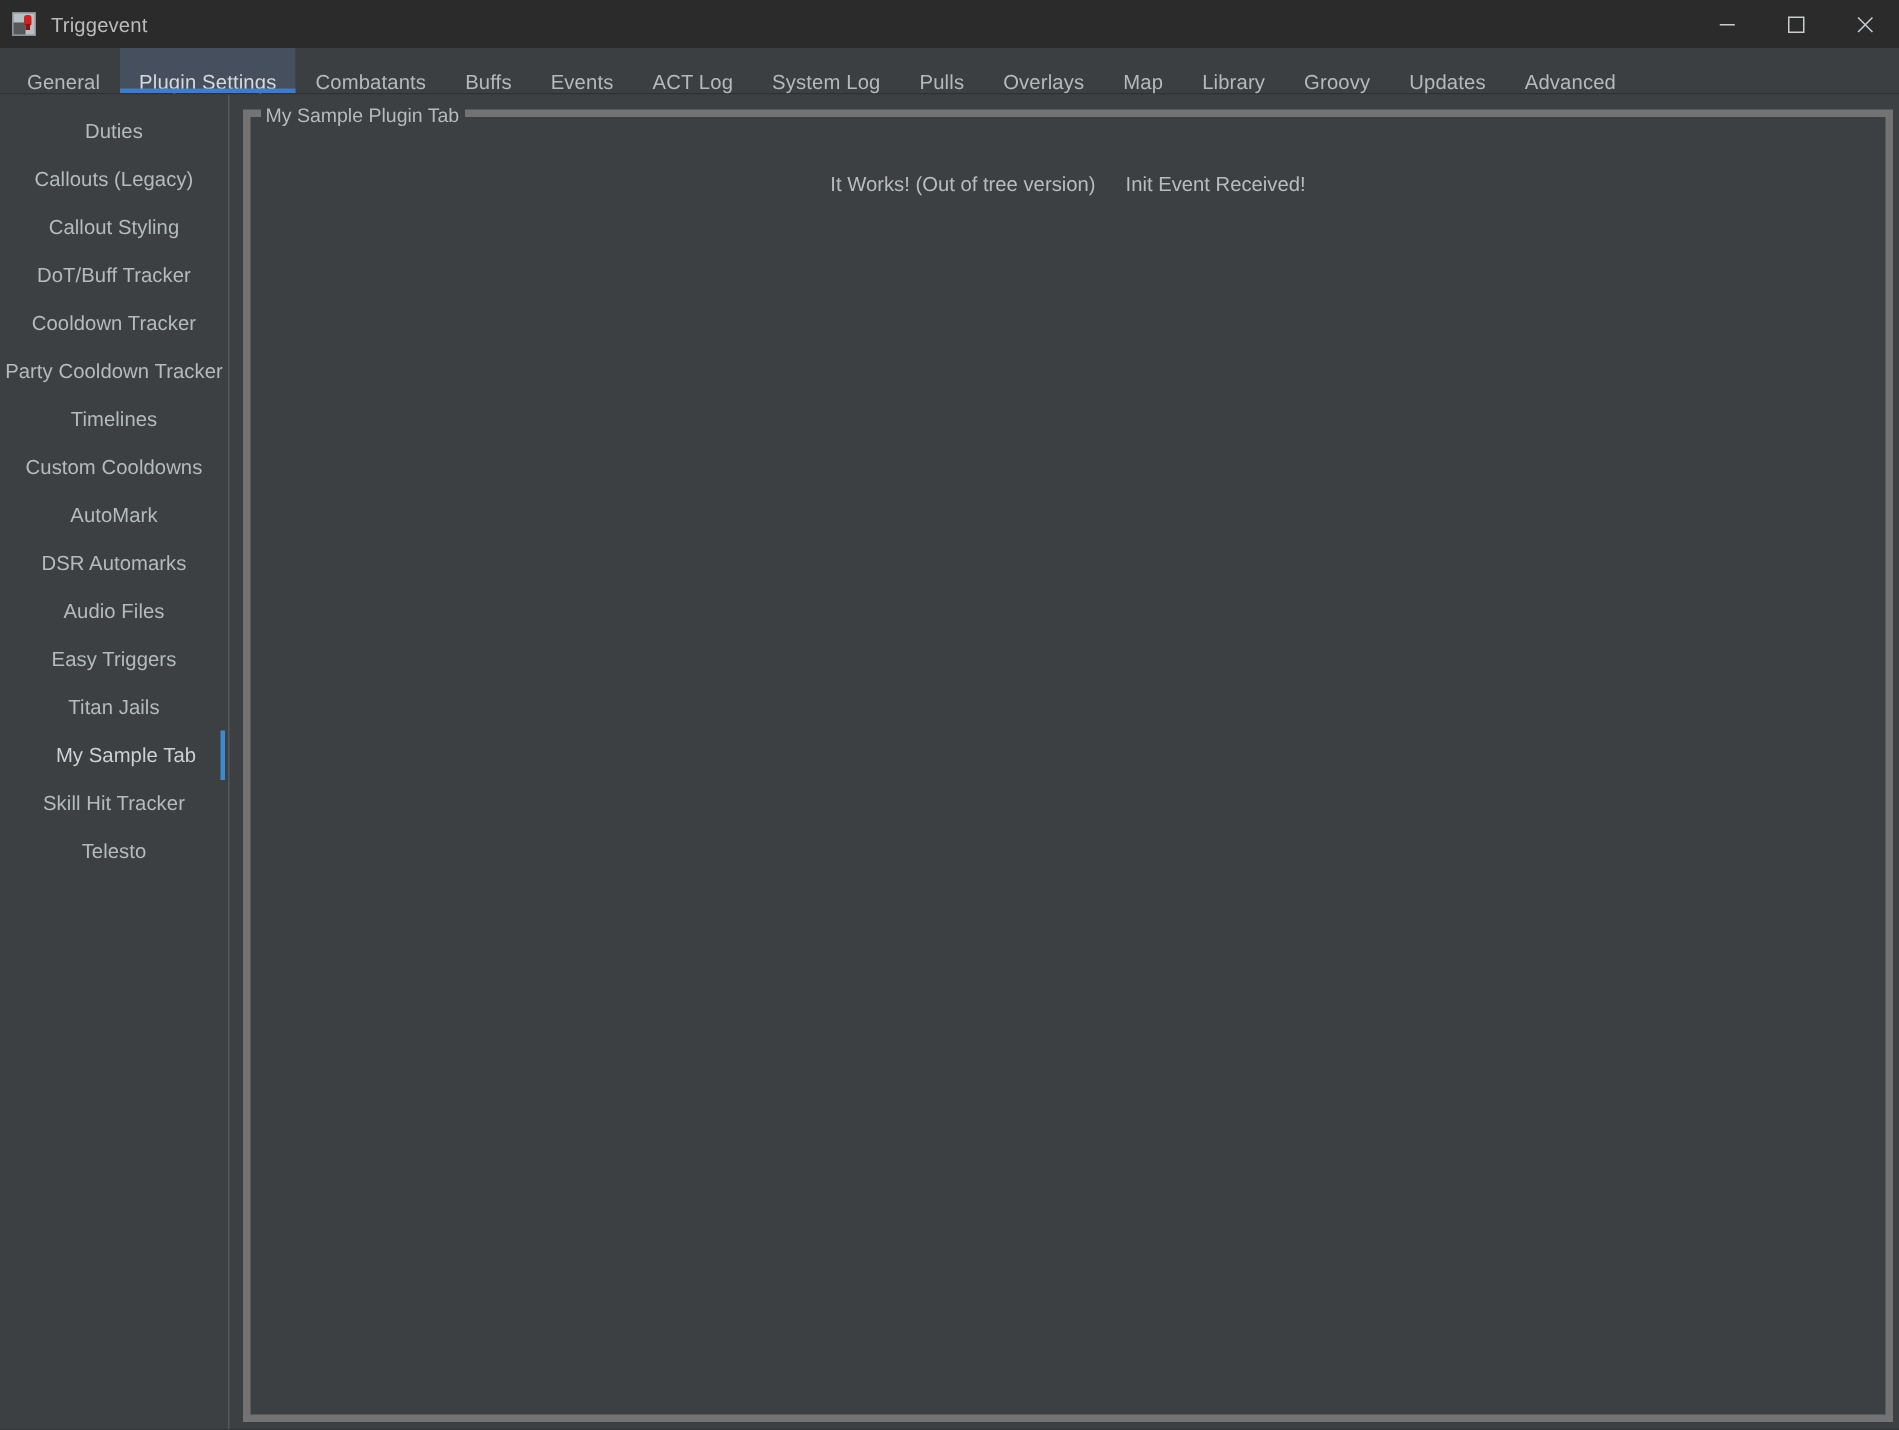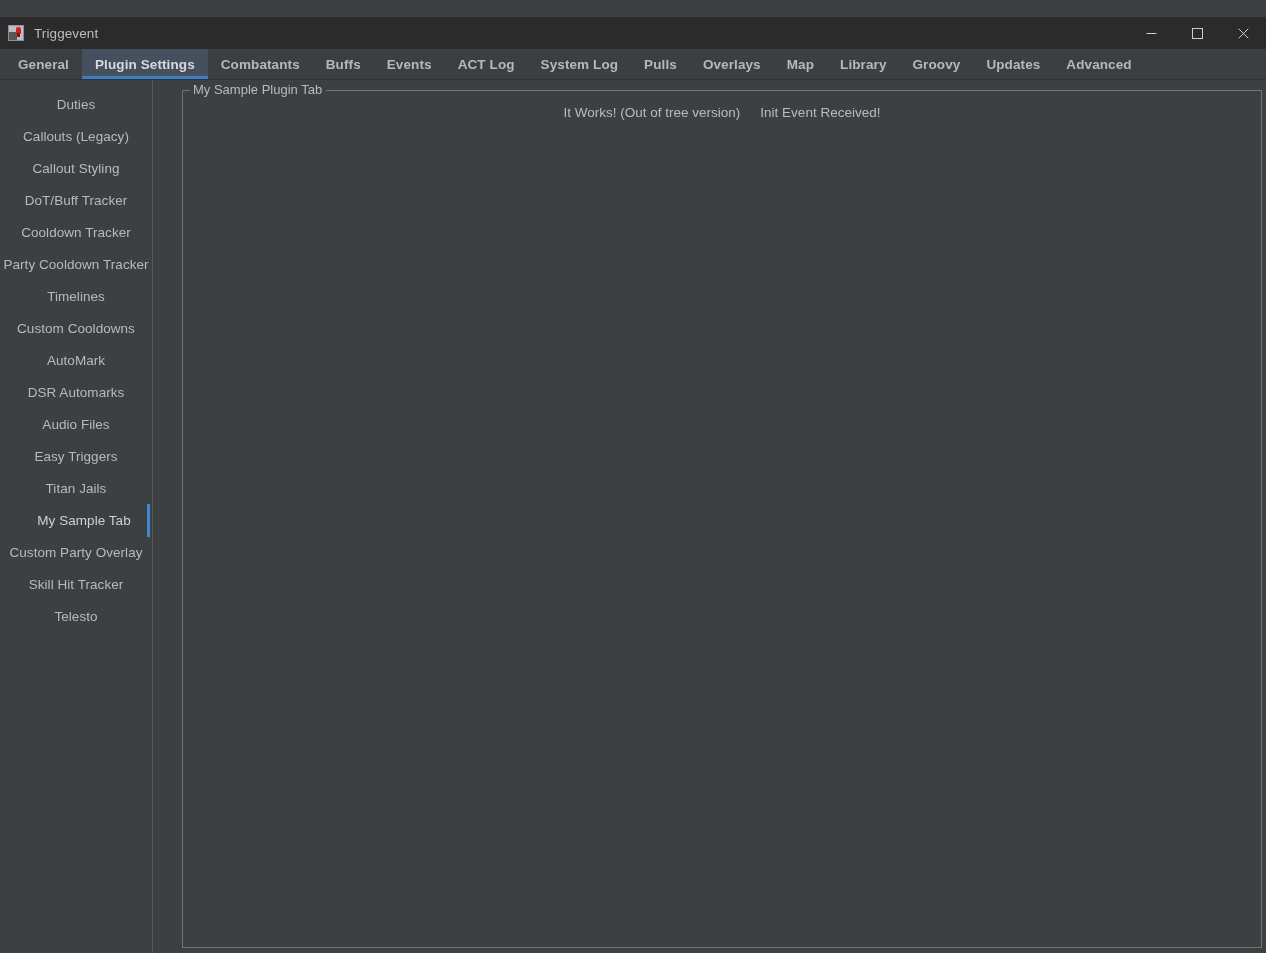--- a/index.html
+++ b/index.html
@@ -24,21 +24,20 @@
   }
 
   
   .titlebar {
     position: relative;
     height: 32px;
     min-height: 32px;
     background: #2b2b2b;
     display: flex;
     align-items: center;
-    margin-top: 17px;
   }
   .title-icon {
     width: 18px;
     height: 18px;
     margin-left: 7px;
     margin-right: 9px;
     position: relative;
     flex: none;
   }
   .title-icon .icon-bg {
@@ -96,28 +95,27 @@
     height: 30px;
     min-height: 30px;
     background: #3c3f41;
     display: flex;
     align-items: stretch;
     border-bottom: 1px solid #2f3234;
   }
   .tab {
     position: relative;
     display: flex;
-    align-items: center;
+    align-items: flex-end;
     padding: 0 13px;
     color: #b6b9bb;
     font-size: 13.5px;
     white-space: nowrap;
     cursor: default;
     letter-spacing: 0.1px;
-    font-weight: bold;
   }
   .tab:first-child { margin-left: 5px; }
   .tab.active {
     background: #454f5e;
     color: #d6dade;
   }
   .tab.active::after {
     content: "";
     position: absolute;
     left: 0;
@@ -185,23 +183,22 @@
   .content {
     position: relative;
     flex: 1;
     padding: 10px 4px 5px 9px;
     box-sizing: border-box;
   }
   .groupbox {
     position: relative;
     height: 100%;
     box-sizing: border-box;
-    border: 1px solid #737373;
-    padding-top: 0;
-    margin-left: 20px;
+    border: 5px solid #737373;
+    padding-top: 23px;
   }
   .groupbox-title {
     position: absolute;
     top: -9px;
     left: 7px;
     padding: 0 4px 0 3px;
     background: #3c4043;
     color: #b6babd;
     font-size: 13px;
     white-space: nowrap;
@@ -338,23 +335,20 @@
       <div class="side-item">
           <span>Easy Triggers</span>
         </div>
       <div class="side-item">
           <span>Titan Jails</span>
         </div>
       <div class="side-item selected">
           <span>My Sample Tab</span>
         </div>
       <div class="side-item">
-          <span>Custom Party Overlay</span>
-        </div>
-      <div class="side-item">
           <span>Skill Hit Tracker</span>
         </div>
       <div class="side-item">
           <span>Telesto</span>
         </div>
     </div>
 
     <div class="content">
       <div class="groupbox">
         <div class="groupbox-title">My Sample Plugin Tab</div>

